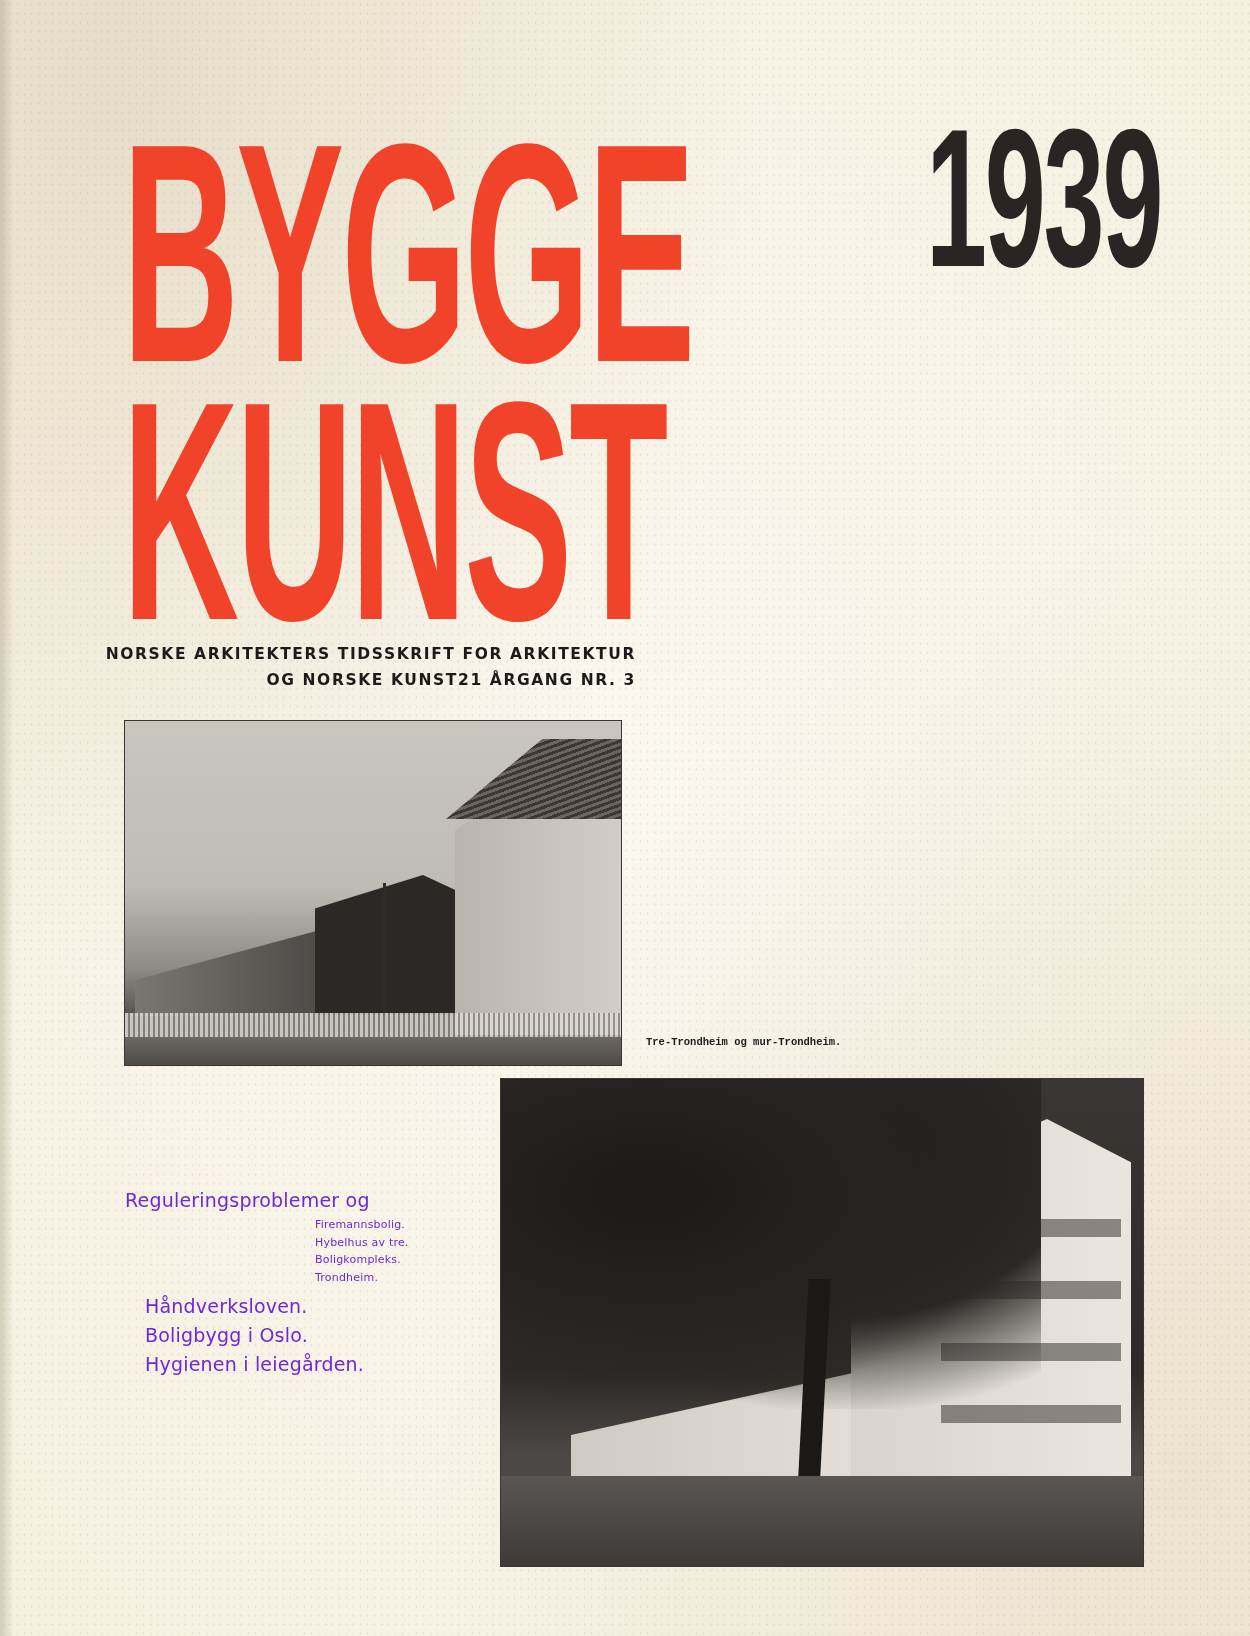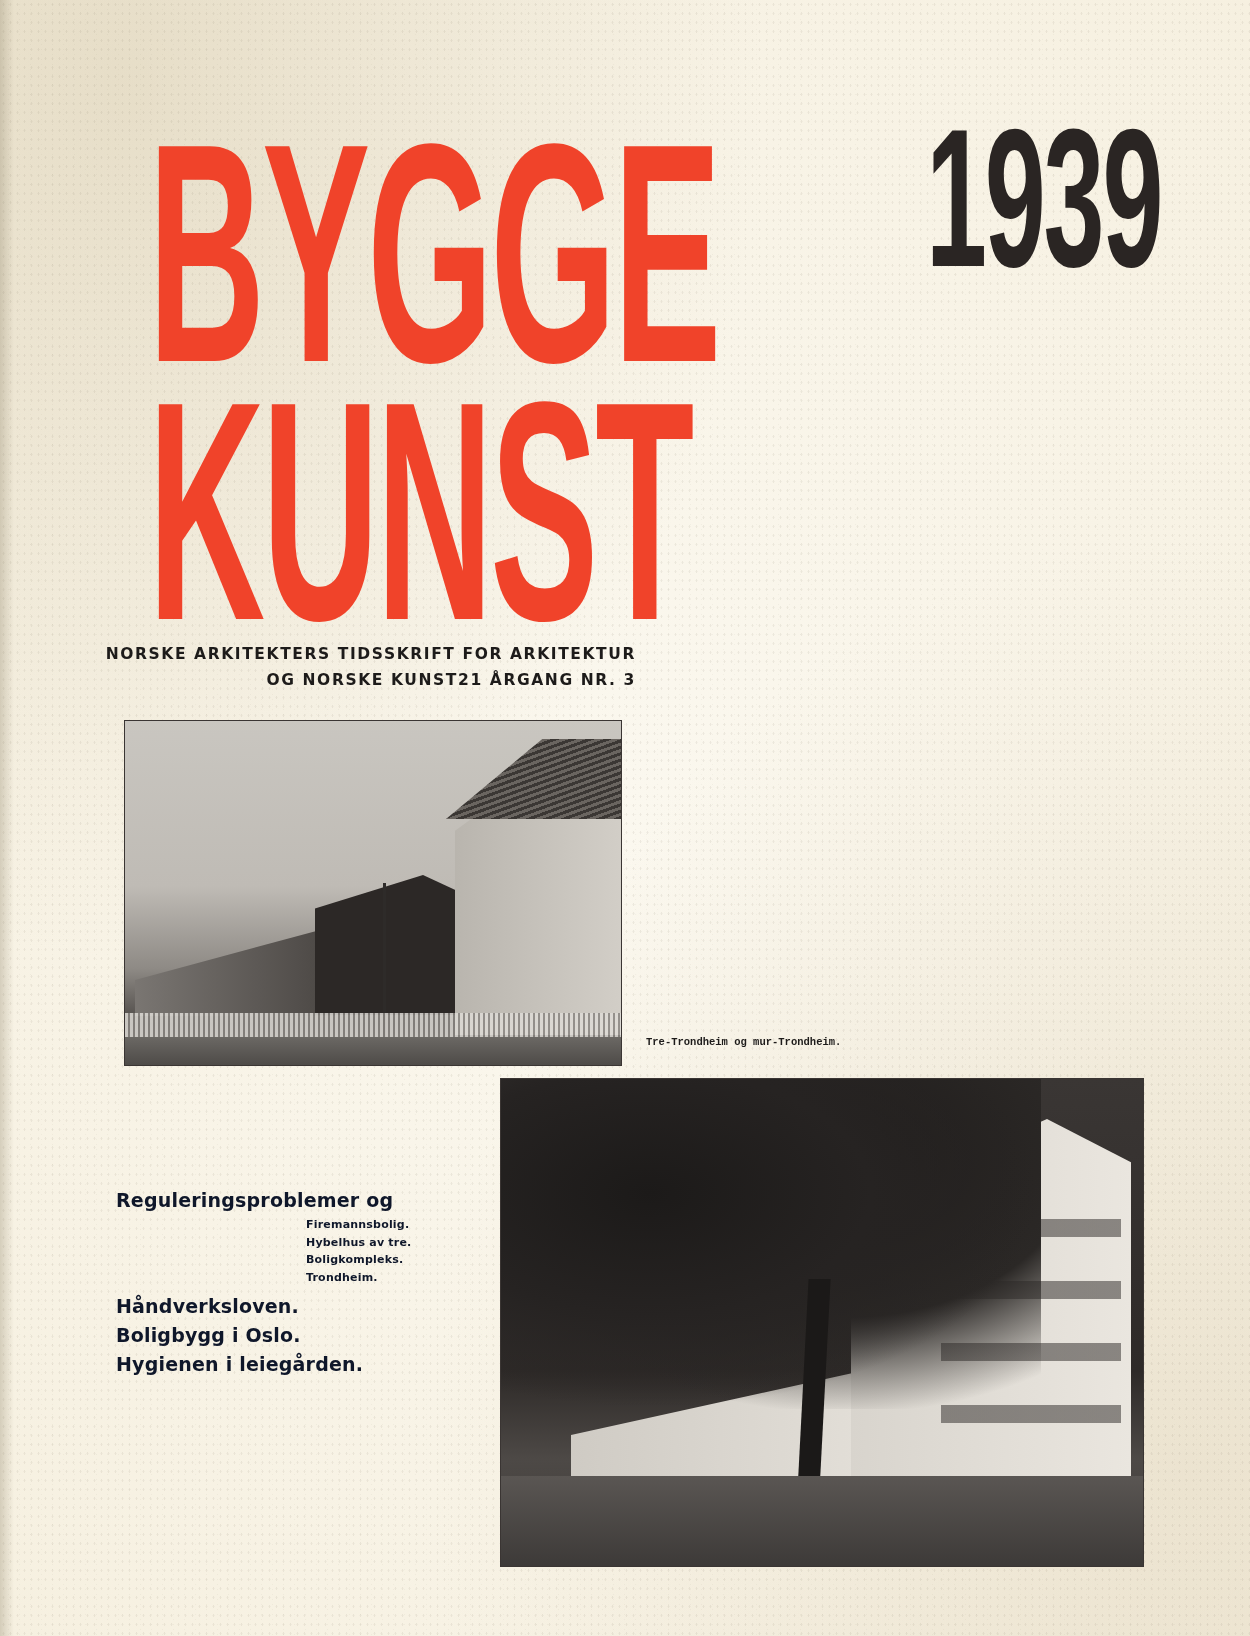--- a/index.html
+++ b/index.html
@@ -28,21 +28,20 @@
   .left-edge {
     position: absolute; left: 0; top: 0; bottom: 0; width: 14px;
     background: linear-gradient(to right, rgba(150,140,115,0.35), transparent);
   }
 
   .masthead {
     position: absolute; left: 122px; top: 120px; width: 512px;
     color: #f0432a;
     font-family: "Liberation Sans", sans-serif;
     font-weight: 700;
-    margin-left: 26px;
   }
   .mast-line {
     display: block;
     font-size: 312px;
     line-height: 266px;
     height: 266px;
     letter-spacing: -6px;
     transform: scaleX(0.52);
     transform-origin: left top;
     white-space: nowrap;
@@ -148,33 +147,33 @@
   .photo-bottom .trunk {
     position: absolute; left: 300px; top: 200px; width: 22px; height: 290px;
     background: #1b1918; transform: skewX(-3deg);
   }
   .photo-bottom .ground {
     position: absolute; left: 0; right: 0; bottom: 0; height: 90px;
     background: linear-gradient(180deg, #5a5653, #3d3a38);
   }
 
   .contents {
-    position: absolute; left: 116px; top: 1187px;
-    font-family: "DejaVu Sans", sans-serif; font-weight: 700;
-    color: #0f172a;
+    position: absolute; left: 125px; top: 1187px;
+    font-family: "DejaVu Sans", sans-serif; font-weight: 400;
+    color: #6d28d9;
   }
   .contents .main {
     font-size: 19px; line-height: 27px; white-space: nowrap; letter-spacing: 0.2px;
   }
   .contents .subs {
     margin-left: 190px; margin-top: 2px; margin-bottom: 6px;
     font-size: 11px; line-height: 17.5px; white-space: nowrap; letter-spacing: 0.2px;
   }
   .contents .more {
-    font-size: 19px; line-height: 29px; white-space: nowrap; letter-spacing: 0.2px;
+    font-size: 19px; line-height: 29px; white-space: nowrap; letter-spacing: 0.2px; margin-left: 20px;
   }
 </style>
 </head>
 <body>
 
 <div class="paper"></div>
 <div class="speckle"></div>
 <div class="left-edge"></div>
 
 <div class="masthead">

